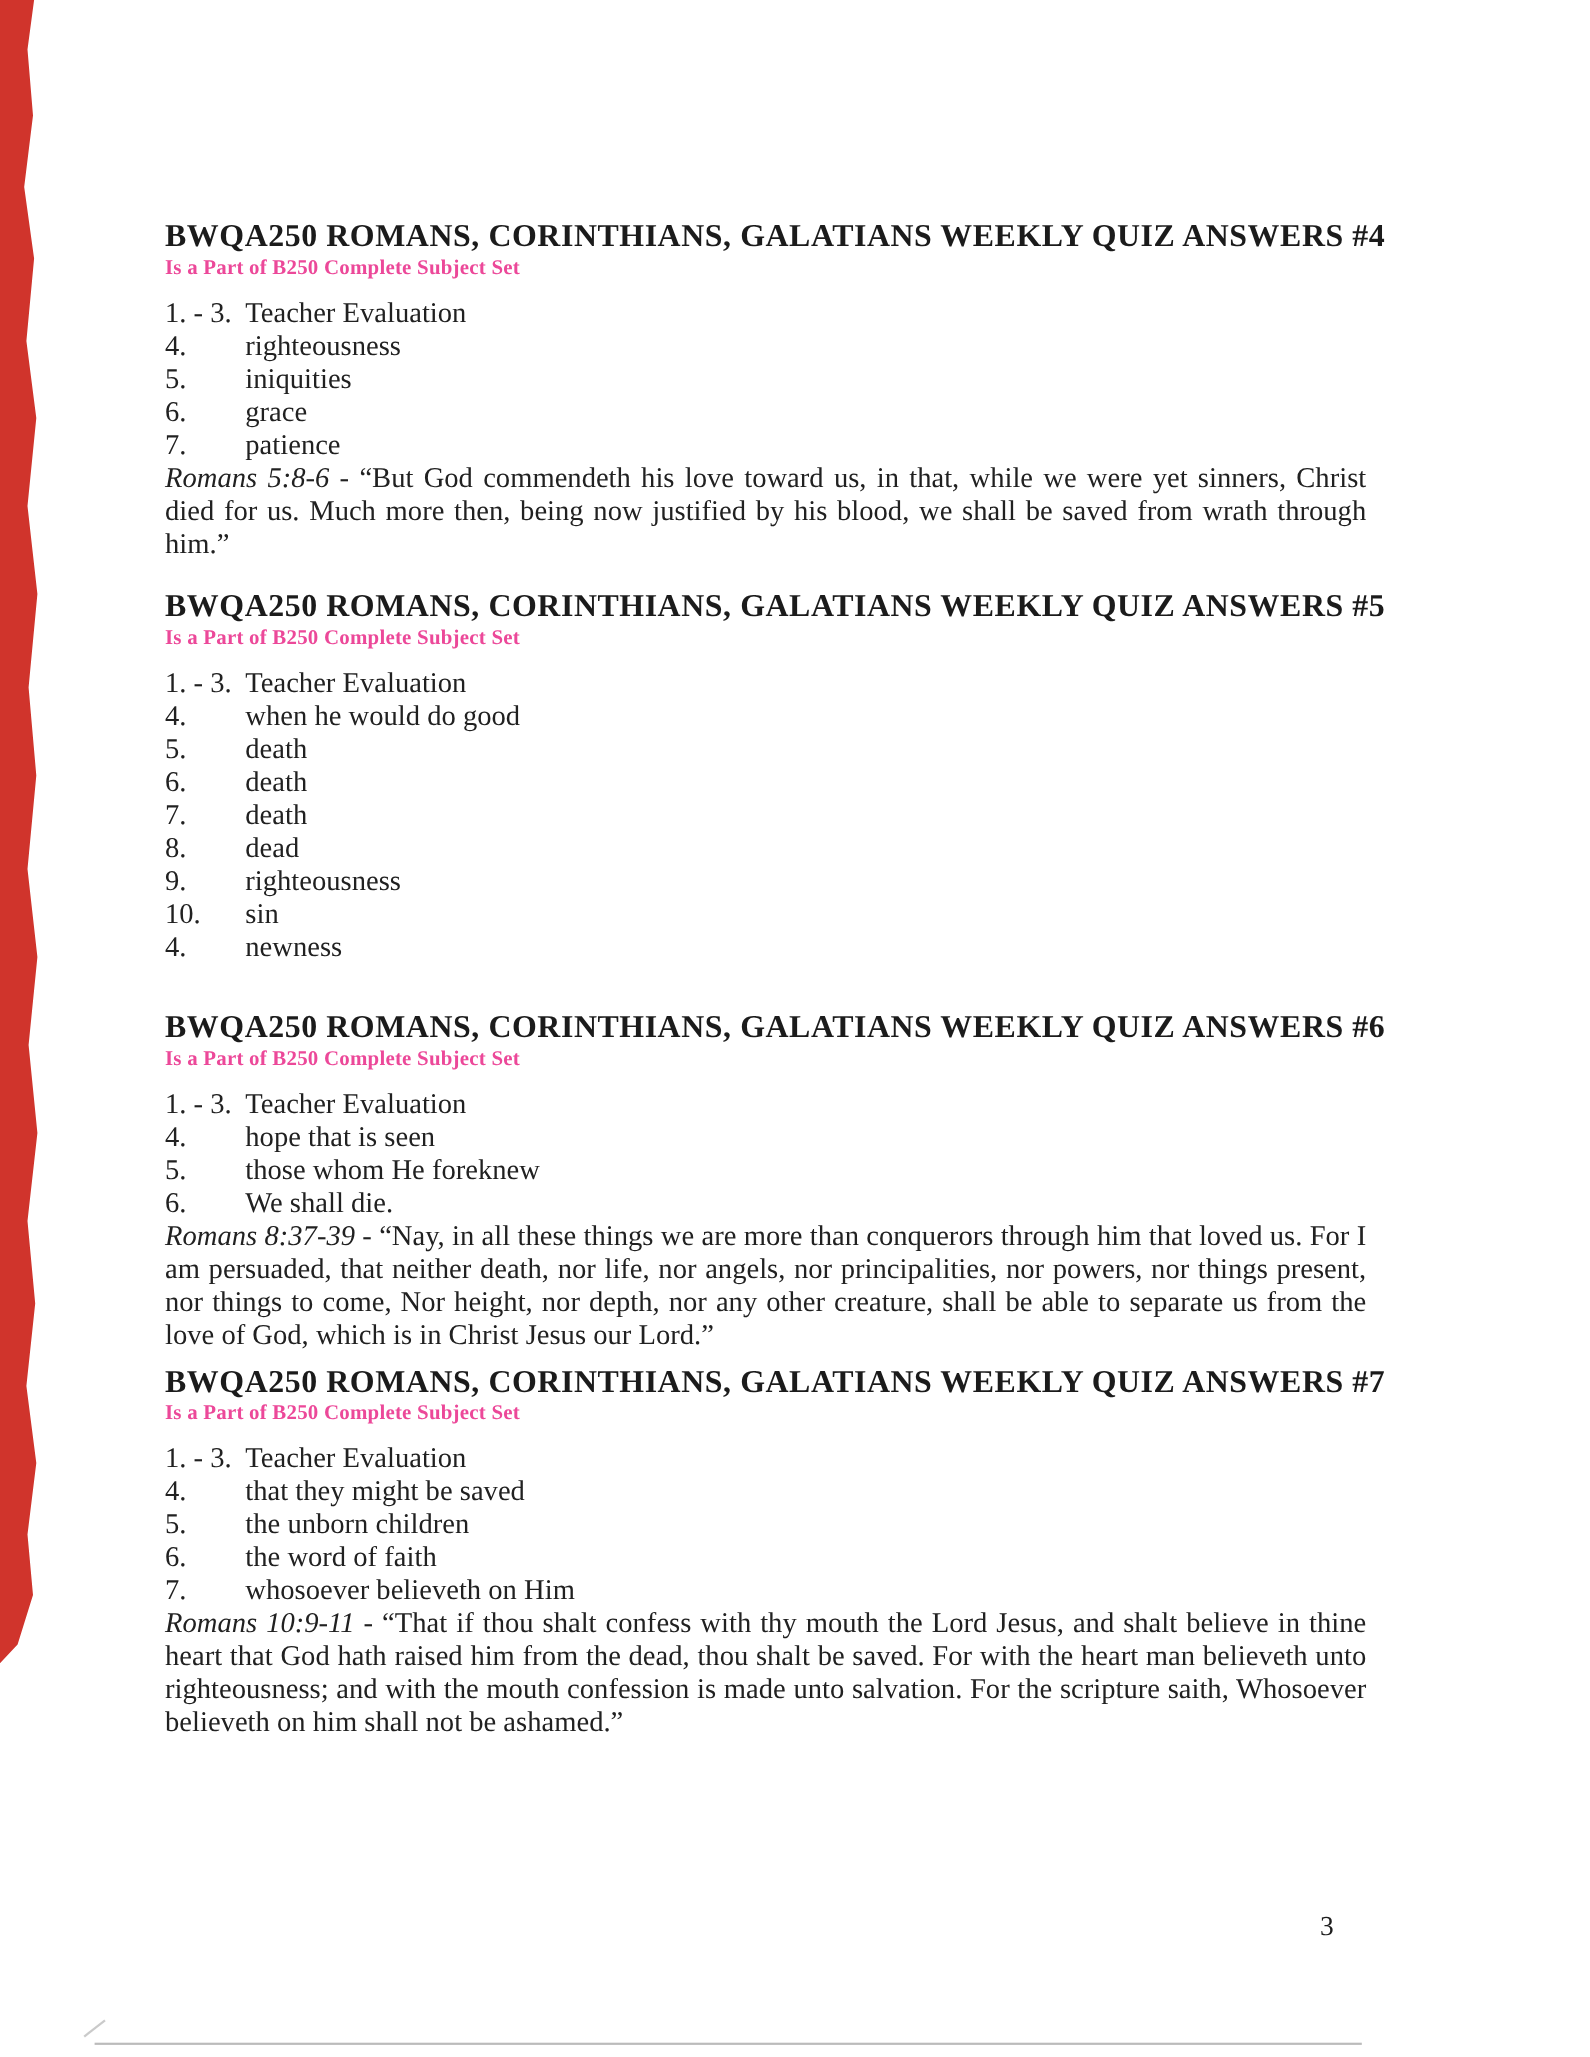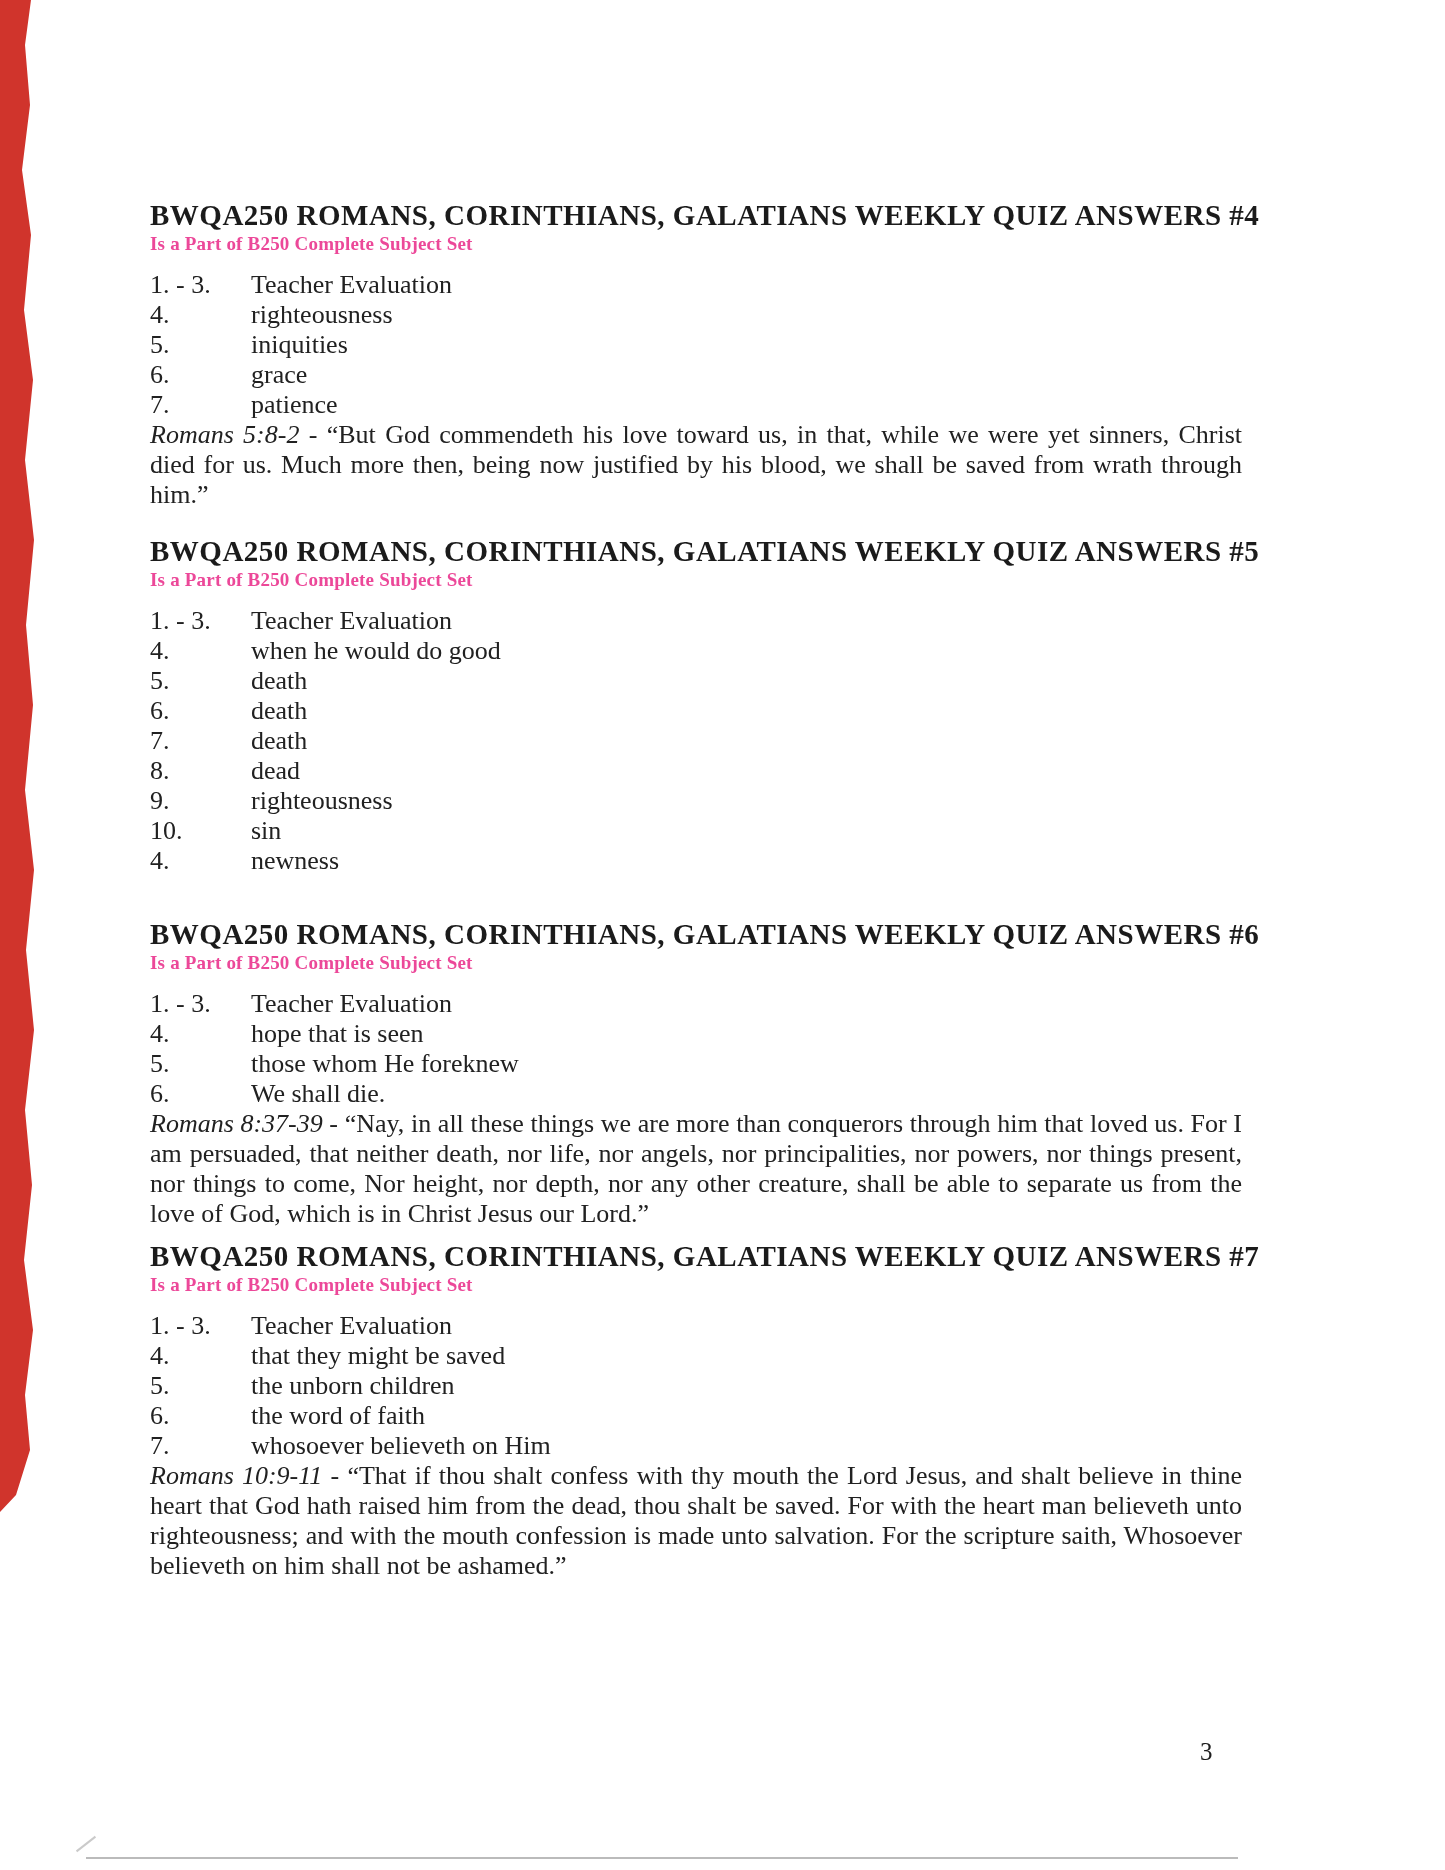--- a/index.html
+++ b/index.html
@@ -52,21 +52,20 @@
     line-height: 21px;
     letter-spacing: 0.2px;
     font-weight: 600;
     color: #ec4899;
   }
   .answers { margin-top: 16px; }
   .row {
     display: flex;
     font-size: 26px;
     line-height: 30px;
-    gap: 28px;
   }
   .num { flex: 0 0 73px; }
   .ans { flex: 1 1 auto; }
   .quote {
     margin: 0;
     font-size: 26px;
     line-height: 30px;
     text-align: justify;
   }
   .ref { font-style: italic; }
@@ -129,21 +128,21 @@
             </div>
             <div class="row">
               <span class="num">6.</span>
               <span class="ans">grace</span>
             </div>
             <div class="row">
               <span class="num">7.</span>
               <span class="ans">patience</span>
             </div>
           </div>
-    <p class="quote"><span class="ref">Romans 5:8-2</span><span class="qtext"> - “But God commendeth his love toward us, in that, while we were yet sinners, Christ died for us.  Much more then, being now justified by his blood, we shall be saved from wrath through him.”</span></p>
+    <p class="quote"><span class="ref">Romans 5:8-6</span><span class="qtext"> - “But God commendeth his love toward us, in that, while we were yet sinners, Christ died for us.  Much more then, being now justified by his blood, we shall be saved from wrath through him.”</span></p>
   </section>
 
   <section class="quiz-section">
     <h2 class="title">BWQA250 ROMANS, CORINTHIANS, GALATIANS  WEEKLY QUIZ ANSWERS #5</h2>
     <div class="subtitle">Is a Part of B250 Complete Subject Set</div>
     <div class="answers">
             <div class="row">
               <span class="num">1. - 3.</span>
               <span class="ans">Teacher Evaluation</span>
             </div>

